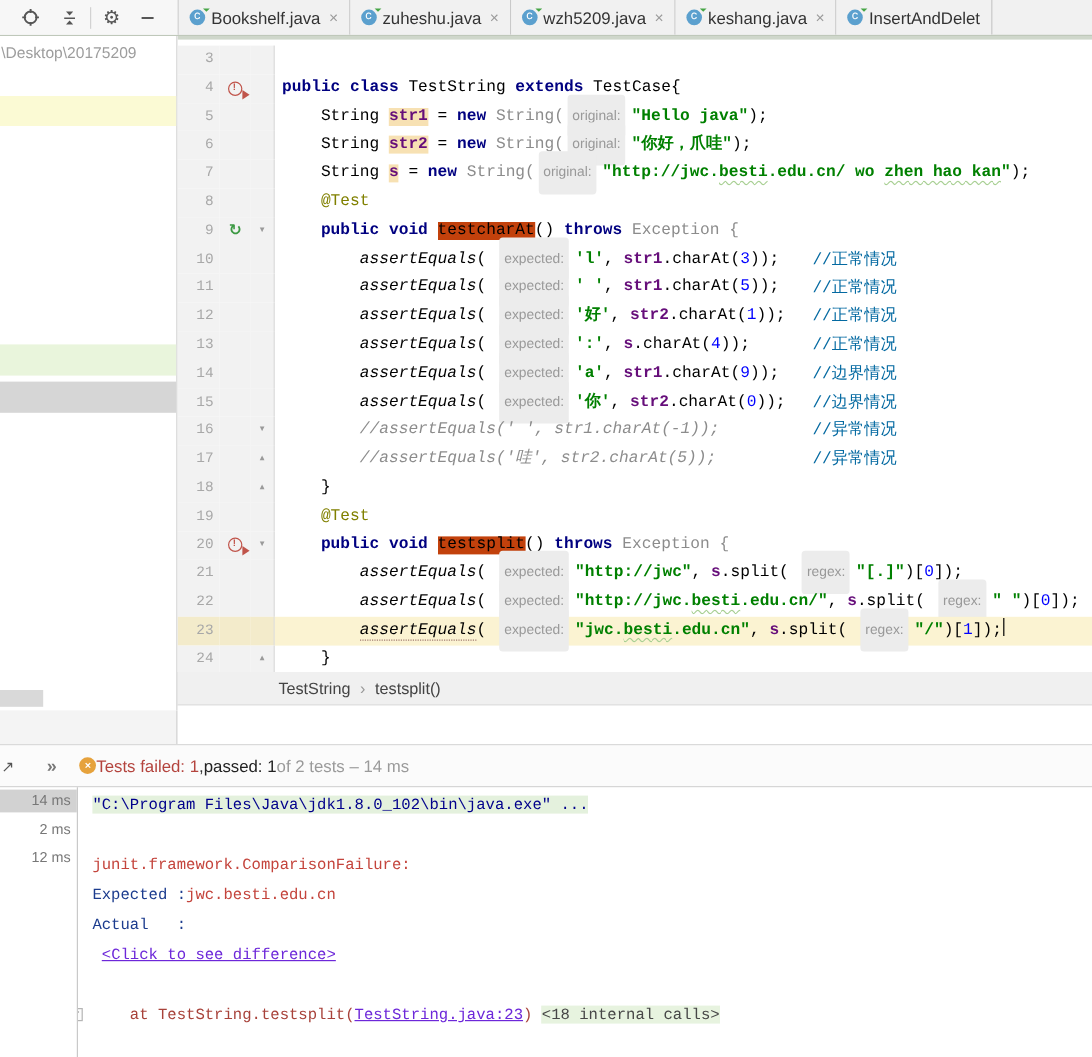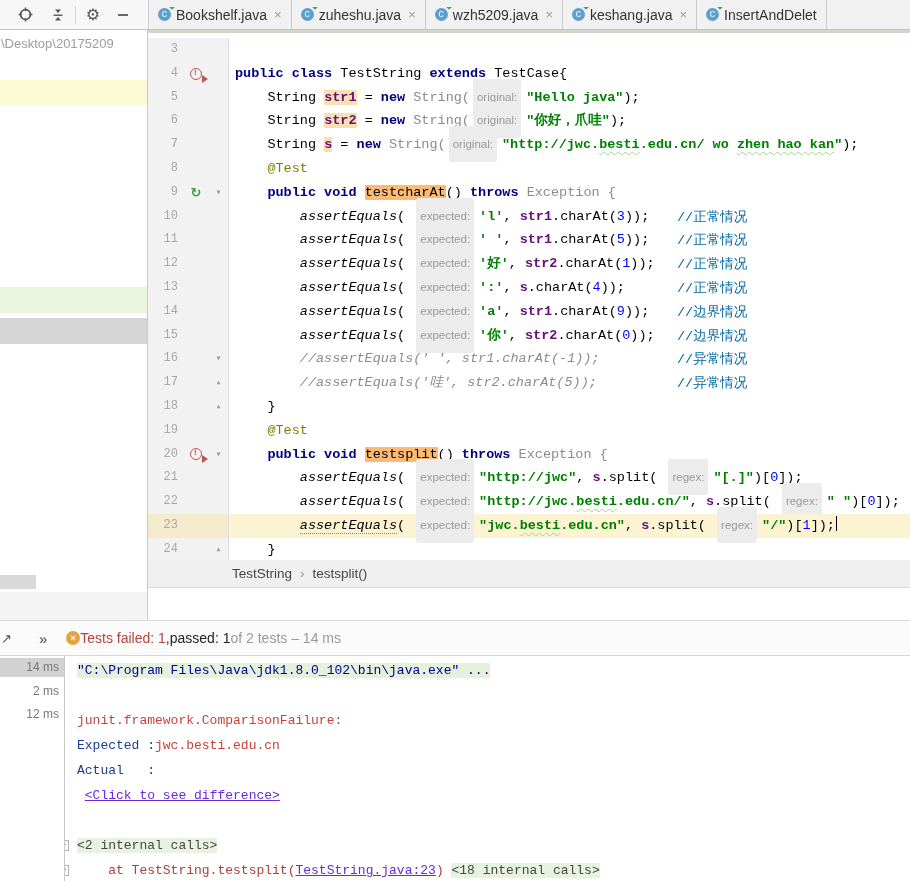--- a/index.html
+++ b/index.html
@@ -49,21 +49,21 @@
   .kw{color:#000080;font-weight:bold}
   .pln{color:#000}
   .str{color:#008000;font-weight:bold}
   .strT{color:#008000;font-weight:bold;text-decoration:underline;text-decoration-style:wavy;
         text-decoration-color:#a9d094;text-underline-offset:3px;text-decoration-thickness:1px}
   .num{color:#0000ff}
   .fld{color:#660e7a;font-weight:bold}
   .fldH{color:#660e7a;font-weight:bold;background:#f7e1b3}
   .mth{font-style:italic}
   .mthU{font-style:italic;border-bottom:1.5px dotted #a17a70}
-  .mthH{background:#fdba74}
+  .mthH{background:#c2410c}
   .cmt{color:#8c8c8c}
   .cmtI{color:#8c8c8c;font-style:italic}
   .ann{color:#808000}
   .gry{color:#8c8c8c}
   .hint{background:#ececec;color:#999;border-radius:3px;padding:12px 4px;margin:0 5px 0 3px;
         font-size:11.5px;font-family:"Liberation Sans",sans-serif}
   .cmtA{position:absolute;left:448px;top:1px;color:#0369a1}
   .caret{display:inline-block;width:1.5px;height:15px;background:#000;vertical-align:-2px;margin-left:1px}
 
   .ic-fail{position:relative;width:10px;height:10px;border:1.5px solid #c0544a;border-radius:50%;display:inline-block}
@@ -224,16 +224,15 @@
       <div class="dur" style="top: 51px;">12 ms</div>
     </div>
   <div id="console">
       <div class="cline"><span class="c-cmd">"C:\Program Files\Java\jdk1.8.0_102\bin\java.exe" ...</span></div>
       <div class="cline"></div>
       <div class="cline"><span class="c-err">junit.framework.ComparisonFailure: </span></div>
       <div class="cline"><span class="c-lbl">Expected :</span><span class="c-val">jwc.besti.edu.cn</span></div>
       <div class="cline"><span class="c-lbl">Actual   :</span></div>
       <div class="cline"><span class="c-pln"> </span><span class="c-link">&lt;Click to see difference&gt;</span></div>
       <div class="cline"></div>
-      <div class="cline"><span class="cfold">+</span><span class="c-fgrn">&lt;2 internal calls&gt;</span></div>
       <div class="cline"><span class="cfold">+</span><span class="c-stk">    at TestString.testsplit(</span><span class="c-link">TestString.java:23</span><span class="c-stk">) </span><span class="c-fgrn">&lt;18 internal calls&gt;</span></div>
     </div>
 </div>
 
 </body></html>

